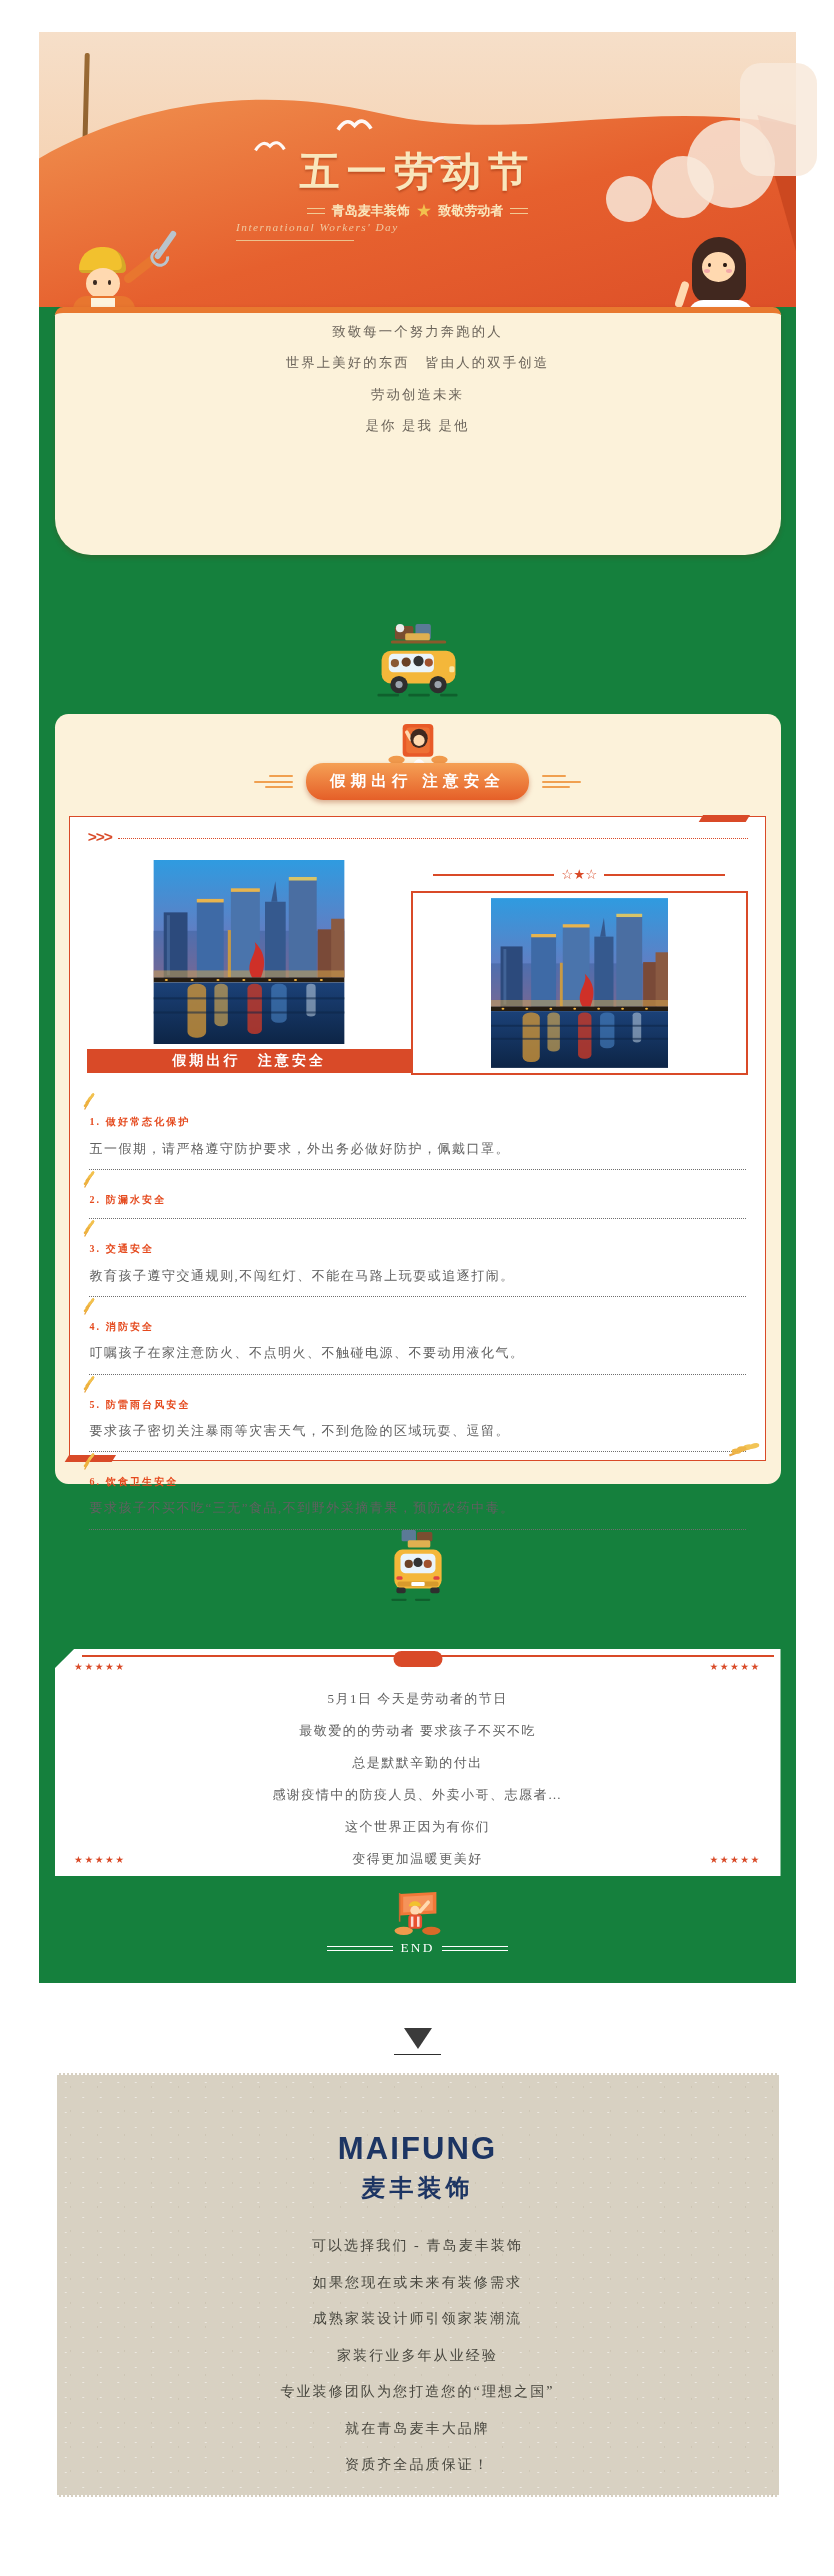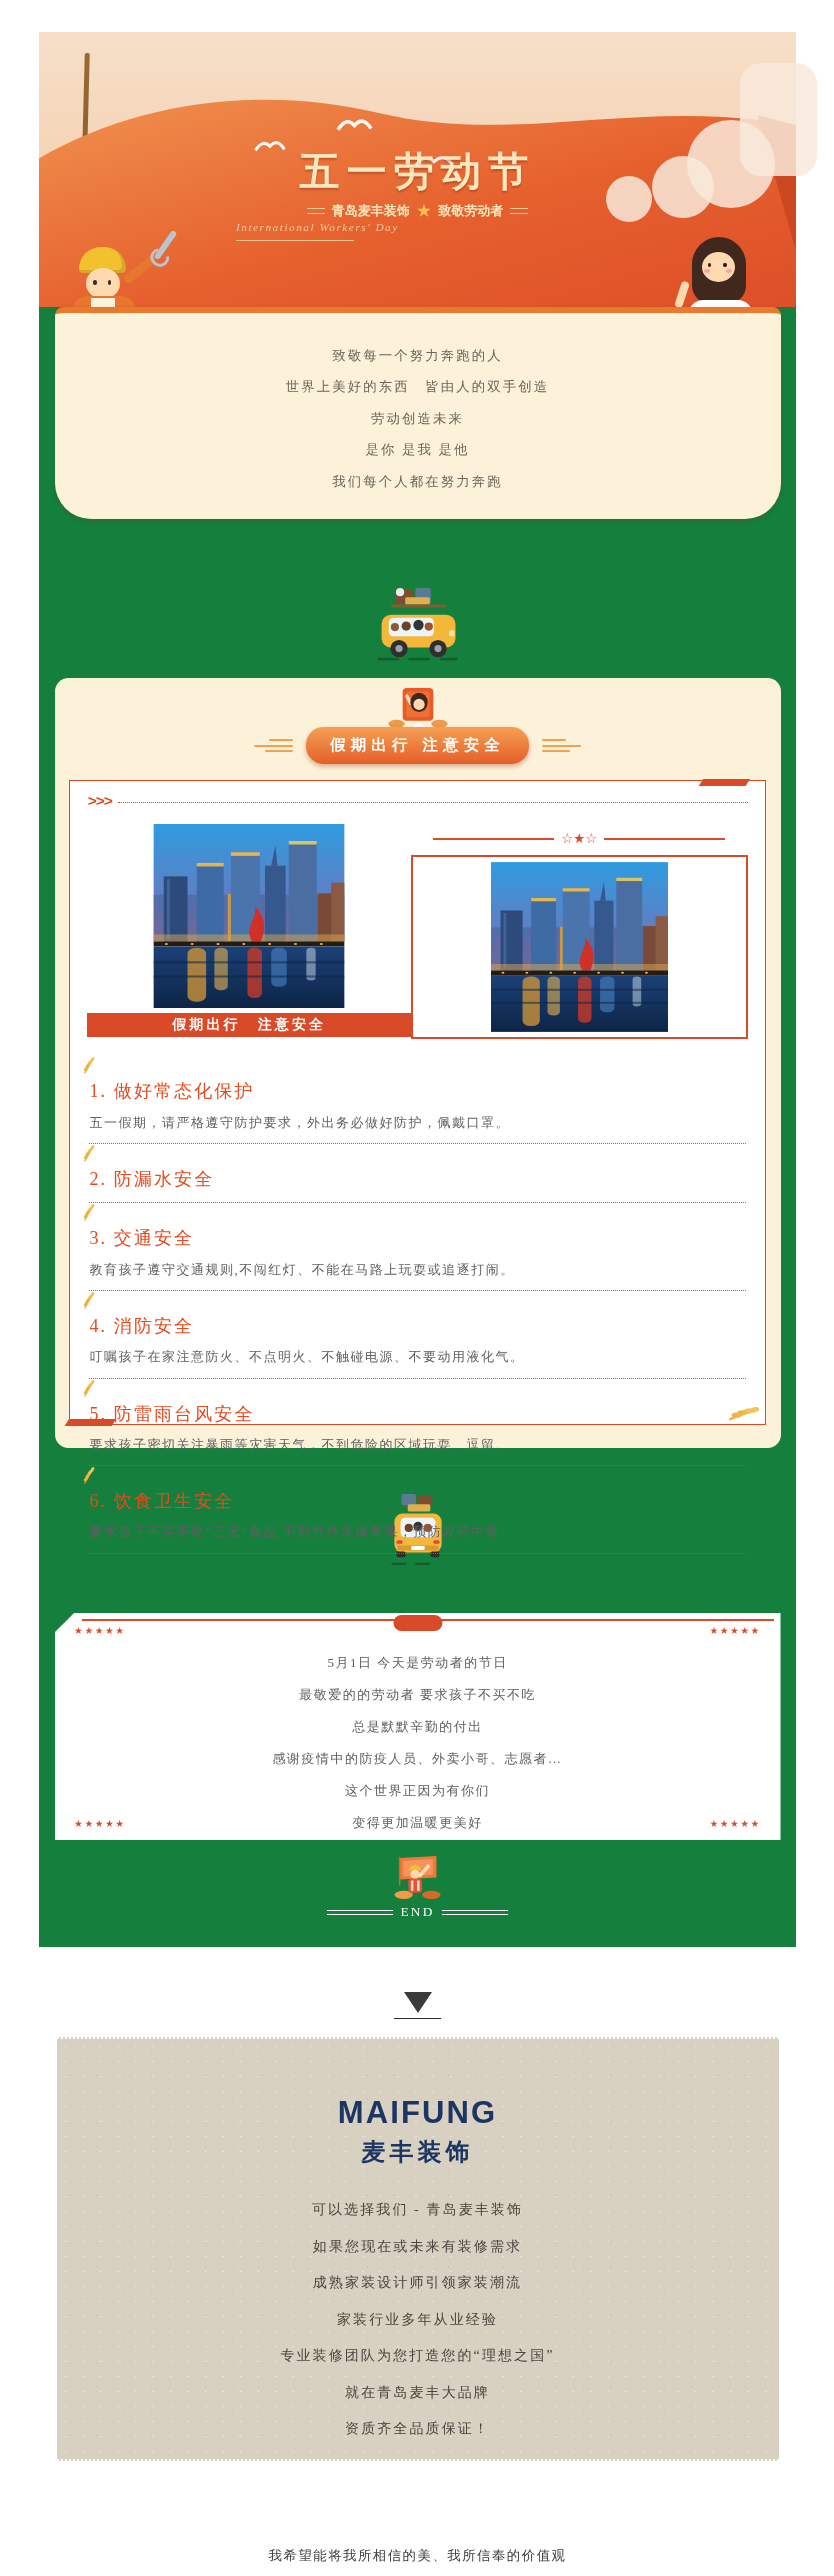--- a/index.html
+++ b/index.html
@@ -36,21 +36,21 @@
   .wrench::before { content:""; position:absolute; left:-6.2px; top:-3.6px; width:12.4px; height:12.4px; border:3.6px solid #b9c4cc; border-radius:50%; border-right-color:transparent; }
   .lady { position:absolute; right:15.5px; top:200px; width:118px; height:124px; }
   .g-hair { position:absolute; left:29px; top:5.2px; width:54px; height:67px; background:#41281f; border-radius:27px 27px 18.5px 18.5px; }
   .g-face { position:absolute; left:39px; top:19.6px; width:33px; height:30px; background:#ffd9b0; border-radius:50%; }
   .g-eye { position:absolute; top:11.3px; width:3.6px; height:4.6px; background:#2a1a12; border-radius:50%; }
   .g-blush { position:absolute; top:17.5px; width:6.2px; height:4.1px; background:#f2a7a7; border-radius:50%; }
   .g-body { position:absolute; left:25px; top:68px; width:65px; height:56px; background:#ffffff; border-radius:15.5px 15.5px 0 0; }
   .g-arm { position:absolute; left:15.5px; top:49px; width:8.2px; height:27px; background:#ffd9b0; border-radius:4.1px; transform:rotate(18deg); }
 
   
-  .poem-card { position:relative; z-index:2; margin:0 15.5px; height:212px; background:#fcf2da; border-top:6.2px solid #e8792f; border-radius:8.2px 8.2px 36px 36px; text-align:center; padding-top:34px; box-shadow:0 2.1px 5.2px rgba(120,30,0,.18); }
+  .poem-card { position:relative; z-index:2; margin:0 15.5px; height:248px; background:#fcf2da; border-top:6.2px solid #e8792f; border-radius:8.2px 8.2px 36px 36px; text-align:center; padding-top:10px; box-shadow:0 2.1px 5.2px rgba(120,30,0,.18); }
   .poem-line { font-size:13.4px; color:#6b645a; letter-spacing:2.1px; margin-bottom:13.4px; }
 
   
   .red-gap1 { height:159px; display:flex; justify-content:center; align-items:flex-end; padding-bottom:14.4px; }
   .red-gap2 { height:165px; display:flex; justify-content:center; align-items:center; }
 
   
   .safety-card { margin:0 15.5px; height:770px; background:#fcf2da; border-radius:13.4px; padding:8.2px 11.3px 0; position:relative; }
   .guide-figure { display:block; margin:0 auto; }
   .badge-row { display:flex; justify-content:center; align-items:center; gap:13.4px; margin-top:-6.2px; position:relative; z-index:3; }
@@ -78,21 +78,21 @@
   .photo1 { width:192px; height:184px; display:block; }
   .caption-banner { margin-top:5.2px; width:100%; height:24px; background:#d94a28; color:#fff; font-size:14px; letter-spacing:3.1px; display:flex; justify-content:center; align-items:center; font-weight:bold; }
   .star-divider { display:flex; align-items:center; gap:7.2px; color:#d94a28; font-size:13.4px; margin:7.2px 0 8.2px; width:100%; justify-content:center; }
   .star-divider .line { flex:1; max-width:121px; height:1.5px; background:#d94a28; }
   .photo-frame { border:2.6px solid #d94a28; background:#fff; width:100%; height:184px; display:flex; justify-content:center; align-items:center; }
   .photo2 { width:177px; height:170px; display:block; }
 
   .tips { margin-top:17.5px; }
   .tip { position:relative; padding:23px 2.1px 0; }
   .tip .wheat-ic { position:absolute; left:-5.2px; top:0; }
-  .tip-title { color:#e54a1e; font-size:18px; font-weight:normal; letter-spacing:2.1px; }
+  .tip-title { color:#e54a1e; font-size:10px; font-weight:bold; letter-spacing:2.1px; }
   .tip-body { color:#606060; font-size:13px; letter-spacing:1.5px; margin-top:10.3px; }
   .tip-divider { border-top:1.5px dotted #6f6f6f; margin-top:11.3px; }
   .wheat-corner { position:absolute; right:14.4px; bottom:1px; transform:rotate(40deg) scale(1.7); opacity:.95; }
 
   
   .tribute-card { margin:0 15.5px; height:227px; background:#fff; position:relative; clip-path:polygon(19.6px 0, 100% 0, 100% 100%, 0 100%, 0 19.6px); text-align:center; }
   .tribute-topline { position:absolute; top:6.2px; left:27px; right:6.2px; height:1.5px; background:#d94a28; }
   .tribute-pill { position:absolute; top:2.1px; left:50%; transform:translateX(-50%); width:49px; height:15.5px; background:#d94a28; border-radius:8.2px; }
   .stars { position:absolute; color:#d94a28; font-size:9.8px; letter-spacing:1.5px; font-family:"DejaVu Sans","Liberation Sans",sans-serif; }
   .stars.tl { top:12.4px; left:19.6px; }
@@ -249,21 +249,20 @@
         </div>
         <div class="g-body"></div>
       </div>
     </div>
 
     <div class="poem-card">
       <div class="poem-line">致敬每一个努力奔跑的人</div>
       <div class="poem-line">世界上美好的东西　皆由人的双手创造</div>
       <div class="poem-line">劳动创造未来</div>
       <div class="poem-line">是你 是我 是他</div>
-      <div class="poem-line">我们每个人都在努力奔跑</div>
     </div>
 
     <div class="red-gap1">
       <svg width="91" height="78" viewBox="0 0 176 152">
         <rect x="10" y="140" width="42" height="5" rx="2" fill="rgba(0,0,0,.25)"></rect>
         <rect x="70" y="140" width="42" height="5" rx="2" fill="rgba(0,0,0,.25)"></rect>
         <rect x="132" y="140" width="34" height="5" rx="2" fill="rgba(0,0,0,.25)"></rect>
         <rect x="44" y="8" width="36" height="26" rx="4" fill="#7a4e30"></rect>
         <rect x="84" y="4" width="30" height="30" rx="4" fill="#5b7a96"></rect>
         <rect x="64" y="22" width="48" height="14" rx="3" fill="#e0b050"></rect>

